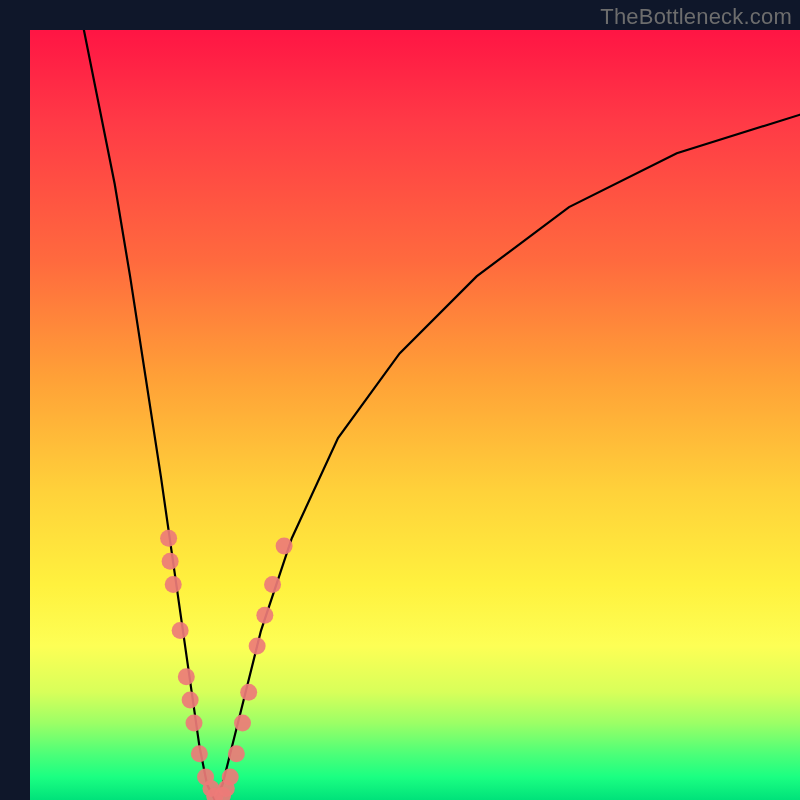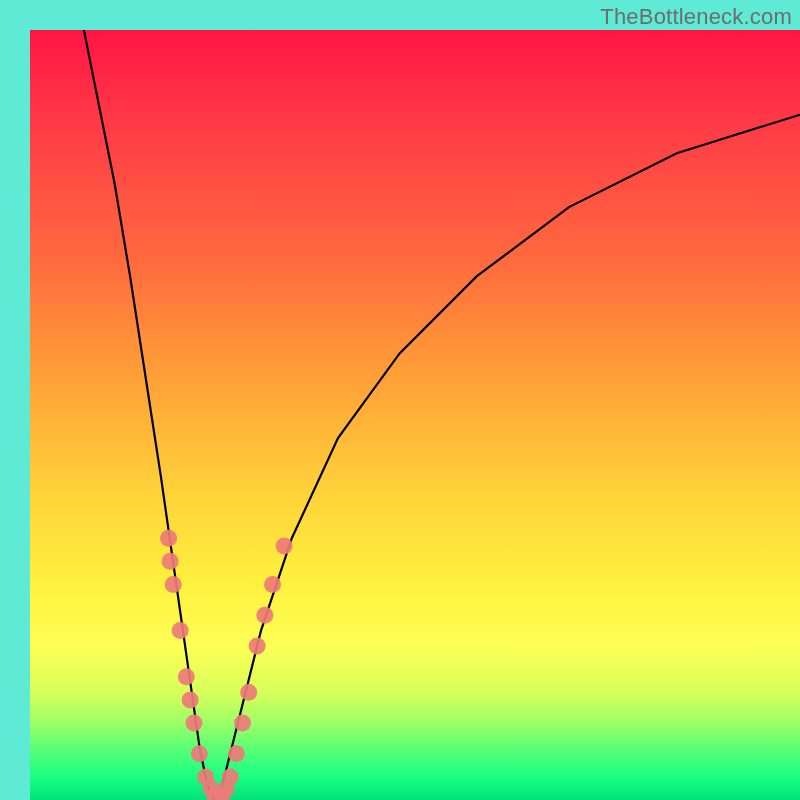--- a/index.html
+++ b/index.html
@@ -8,21 +8,21 @@
     width: 800px;
     height: 800px;
     overflow: hidden;
     background: #000;
     font-family: Arial, Helvetica, sans-serif;
   }
   .frame {
     position: relative;
     width: 800px;
     height: 800px;
-    background: #5eead4;
+    background: #0f172a;
   }
   .plot-area {
     position: absolute;
     left: 30px;
     top: 30px;
     width: 770px;
     height: 770px;
     
     background: linear-gradient(
       to bottom,

